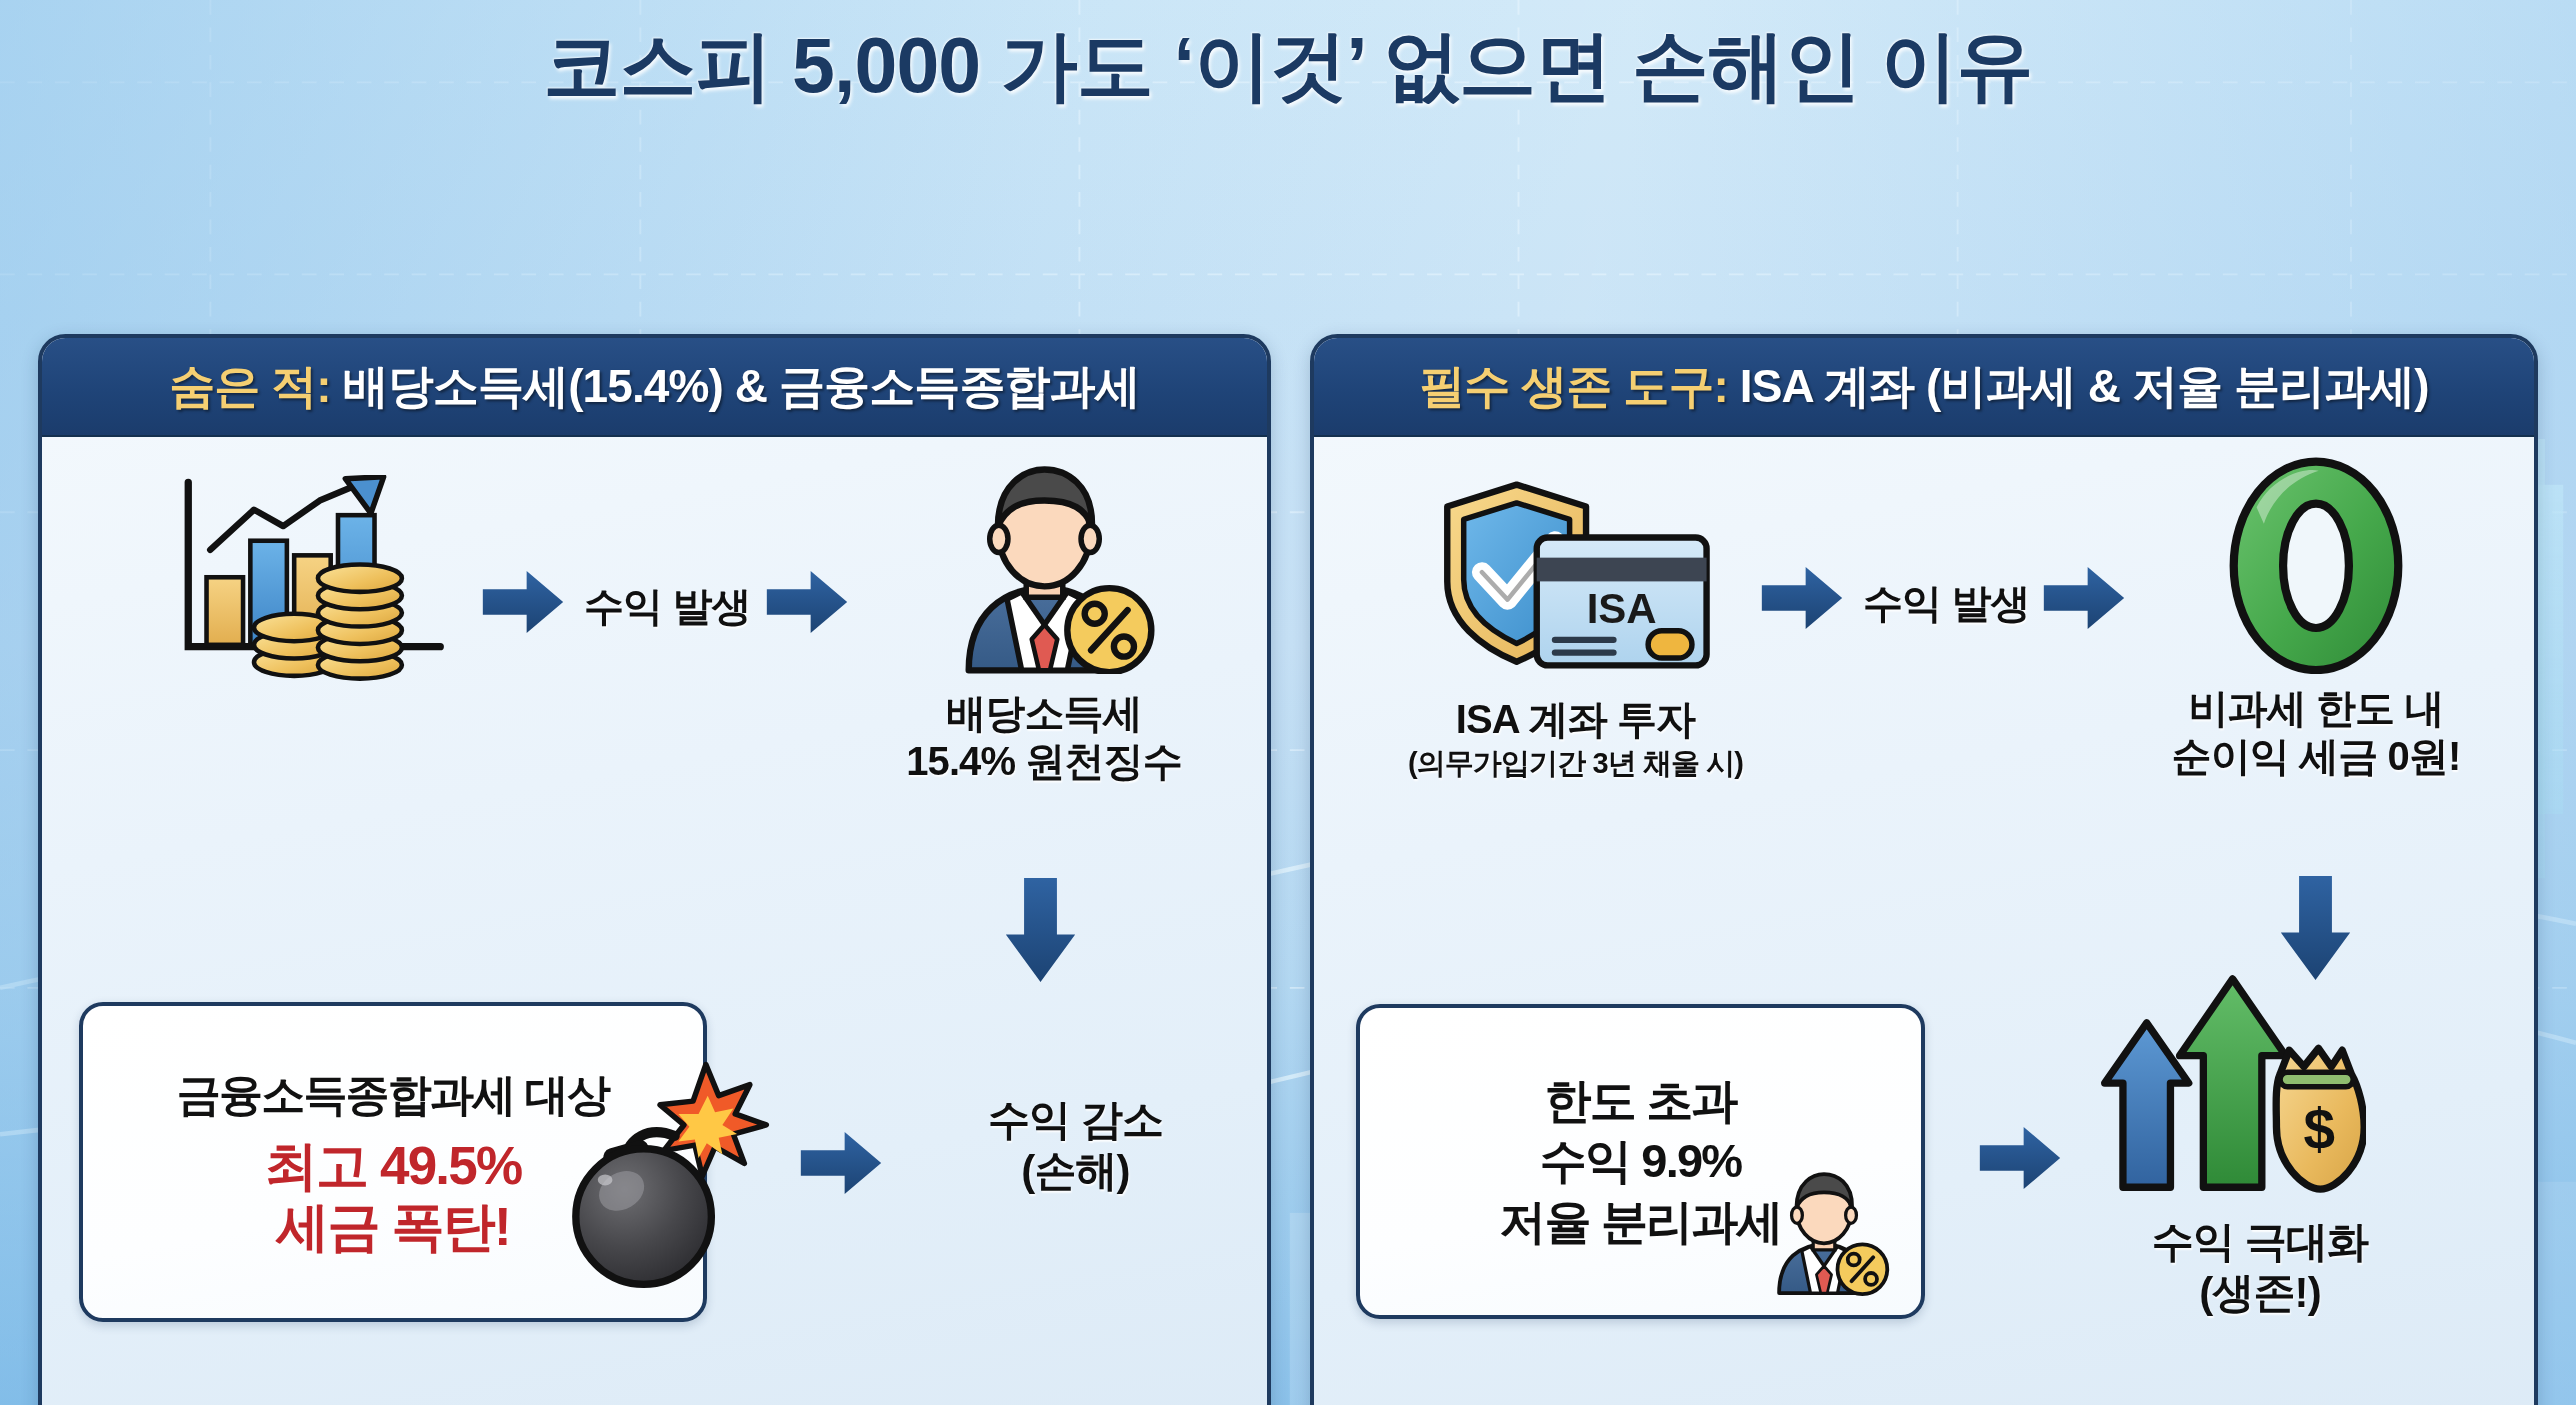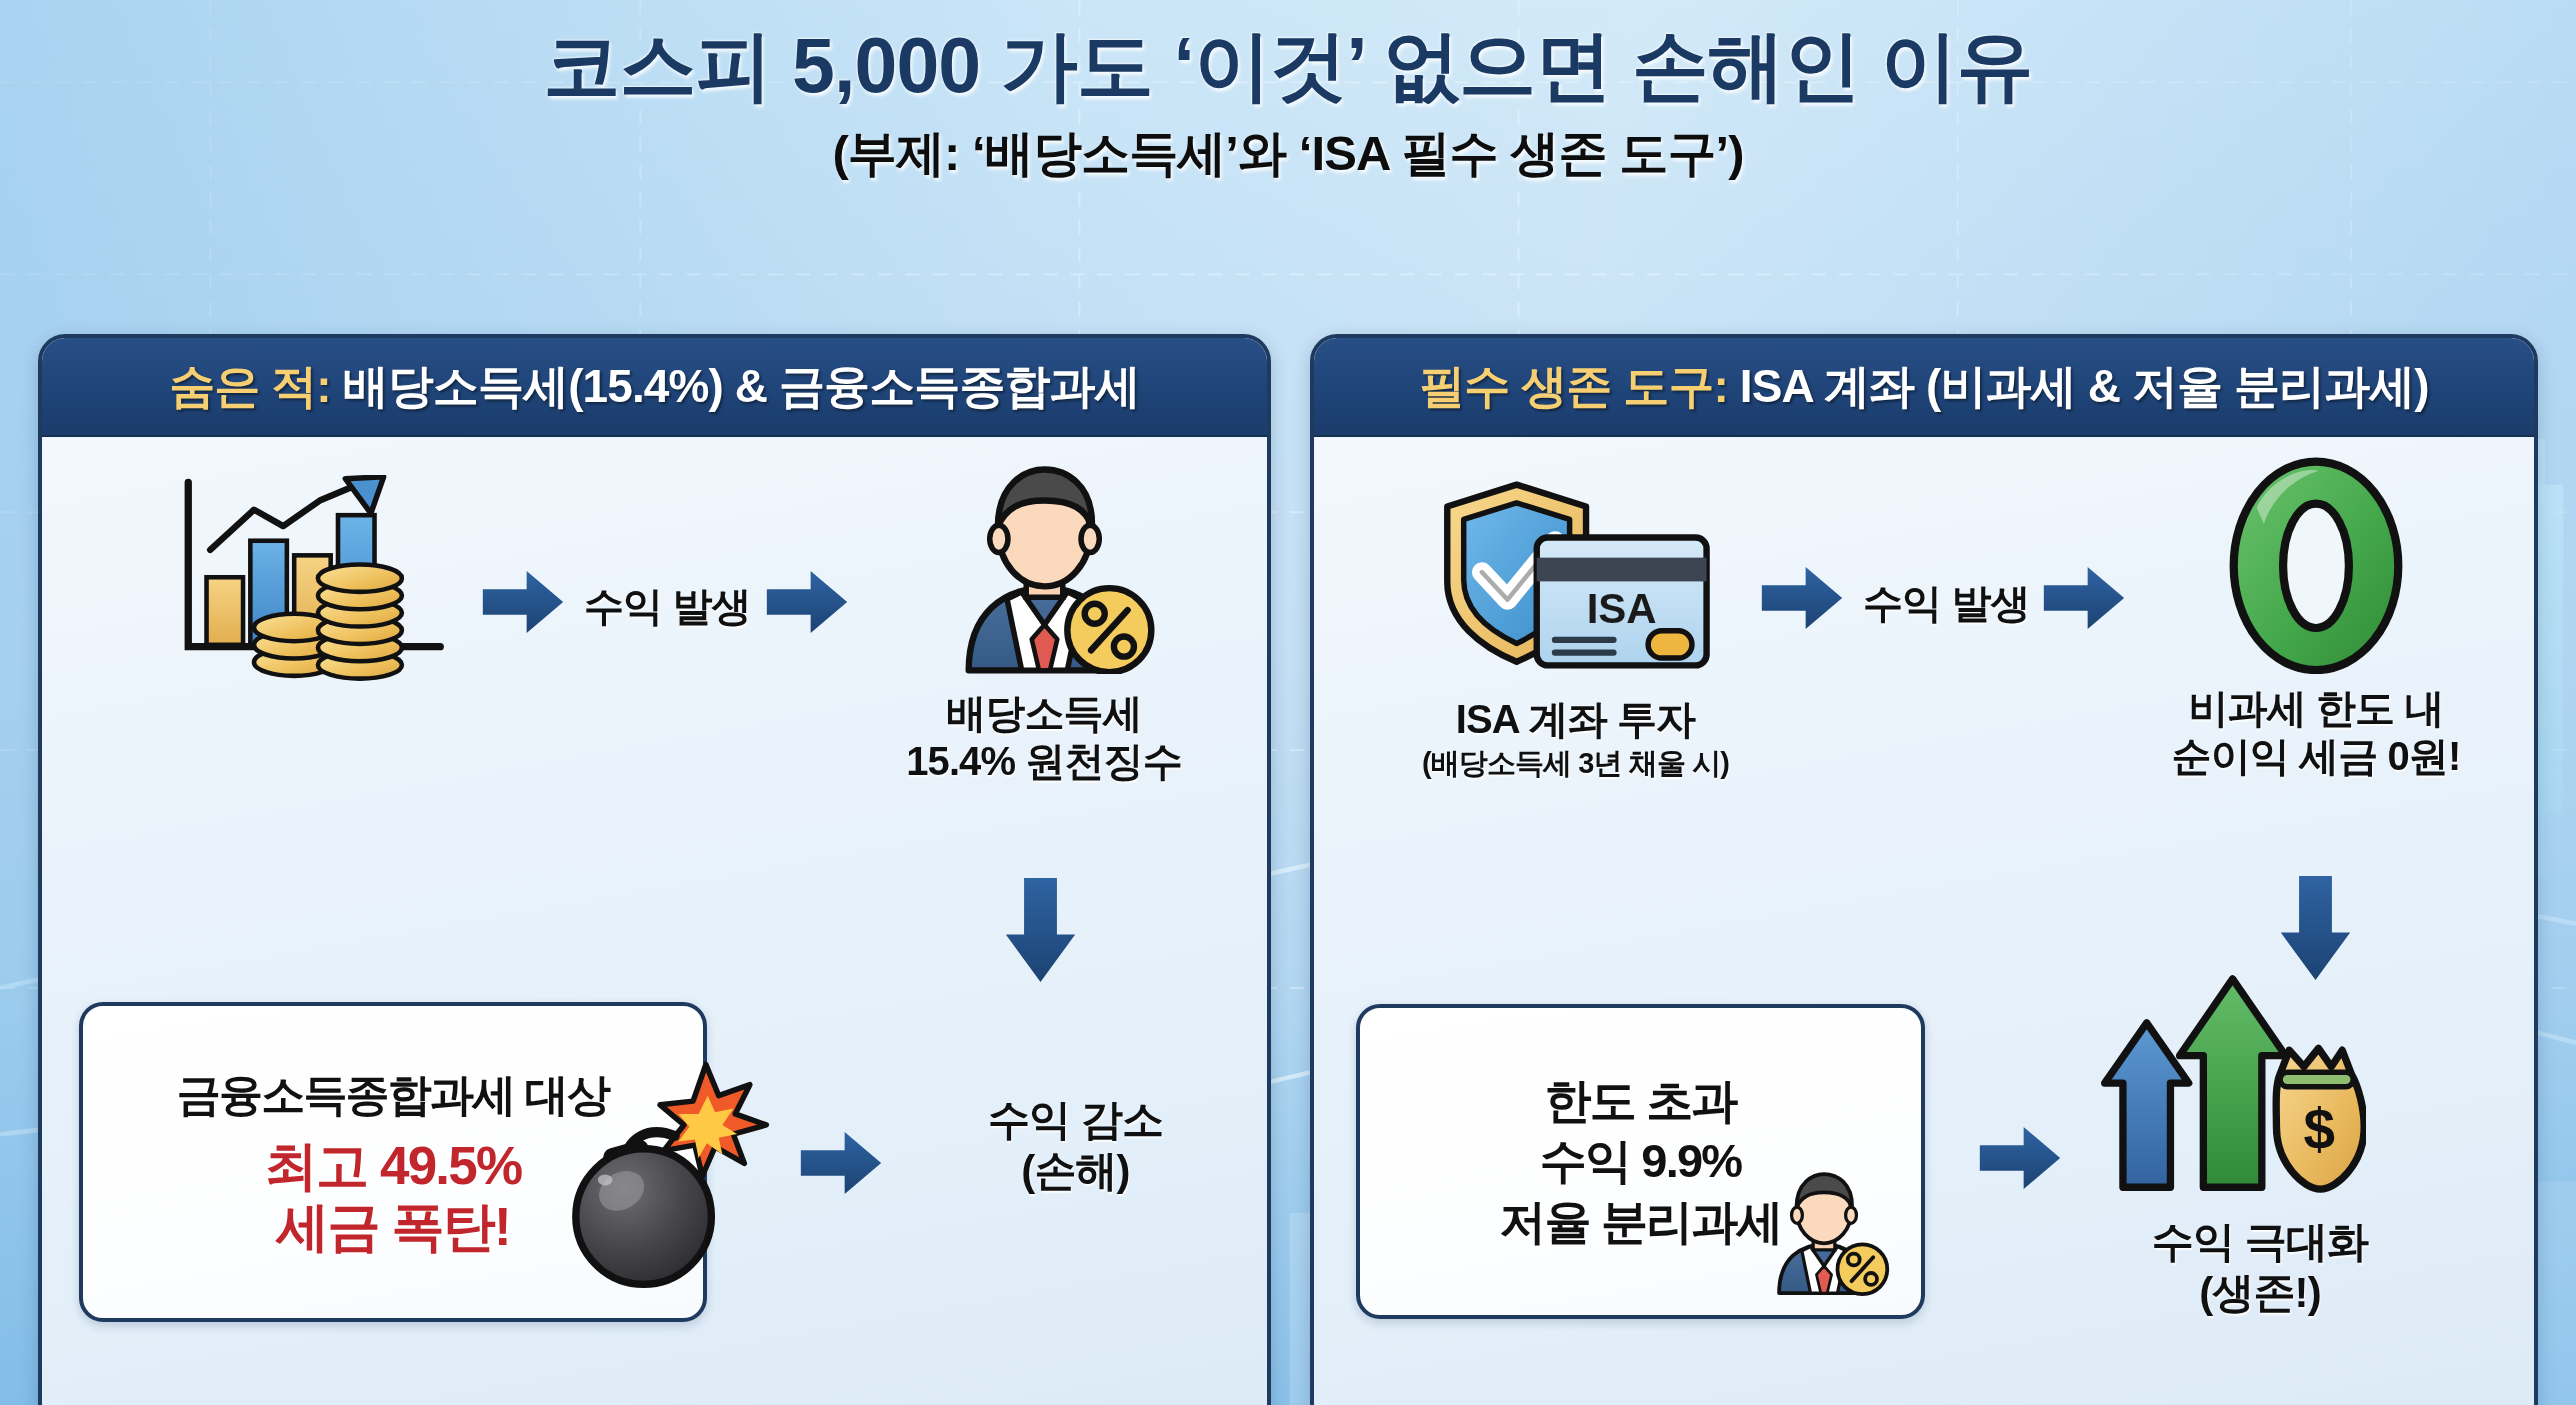--- a/index.html
+++ b/index.html
@@ -218,21 +218,20 @@
       <rect x="2460" y="1286" width="82" height="250"></rect>
       <rect x="2610" y="1316" width="82" height="220"></rect>
       <rect x="2740" y="1292" width="76" height="244"></rect>
     </g>
   </svg>
   <div id="bg-grad2"></div>
 </div>
 
 <div id="title-block">
   <div id="main-title">코스피 5,000 가도 ‘이것’ 없으면 손해인 이유</div>
-  <div id="sub-title">(부제: ‘배당소득세’와 ‘ISA 필수 생존 도구’)</div>
 </div>
 
 <div class="panel" id="panel-left">
 
   <div class="panel-header">
     <div class="ph-text">
       <span class="ph-accent">숨은 적:</span>
       <span class="ph-main">배당소득세(15.4%) &amp; 금융소득종합과세</span>
     </div>
   </div>
@@ -443,21 +442,21 @@
             <rect x="122" y="96" width="186" height="26" fill="#3d4552"></rect>
             <text x="215" y="168" font-family="Liberation Sans, sans-serif" font-size="46" font-weight="bold" text-anchor="middle" fill="#1a1a1a">ISA</text>
             <g stroke="#2c3a4a" stroke-width="7" stroke-linecap="round">
               <line x1="142" y1="186" x2="206" y2="186"></line>
               <line x1="142" y1="200" x2="206" y2="200"></line>
             </g>
             <rect x="244" y="176" width="48" height="30" rx="15" fill="#efb63f" stroke="#111" stroke-width="6"></rect>
           </svg>
         </div>
         <div class="stage-label">ISA 계좌 투자</div>
-        <div class="stage-sub">(배당소득세 3년 채울 시)</div>
+        <div class="stage-sub">(의무가입기간 3년 채울 시)</div>
       </div>
 
       <div class="arrow-r" style="left:446px; top:128px;">
         <svg width="84" height="66" viewBox="0 0 92 72">
           <path d="M2 22 L50 22 L50 2 L90 36 L50 70 L50 50 L2 50 Z" fill="url(#arrB1)"></path>
         </svg>
       </div>
 
       <div class="mid-label" style="left:549px; top:139px;">수익 발생</div>
 

